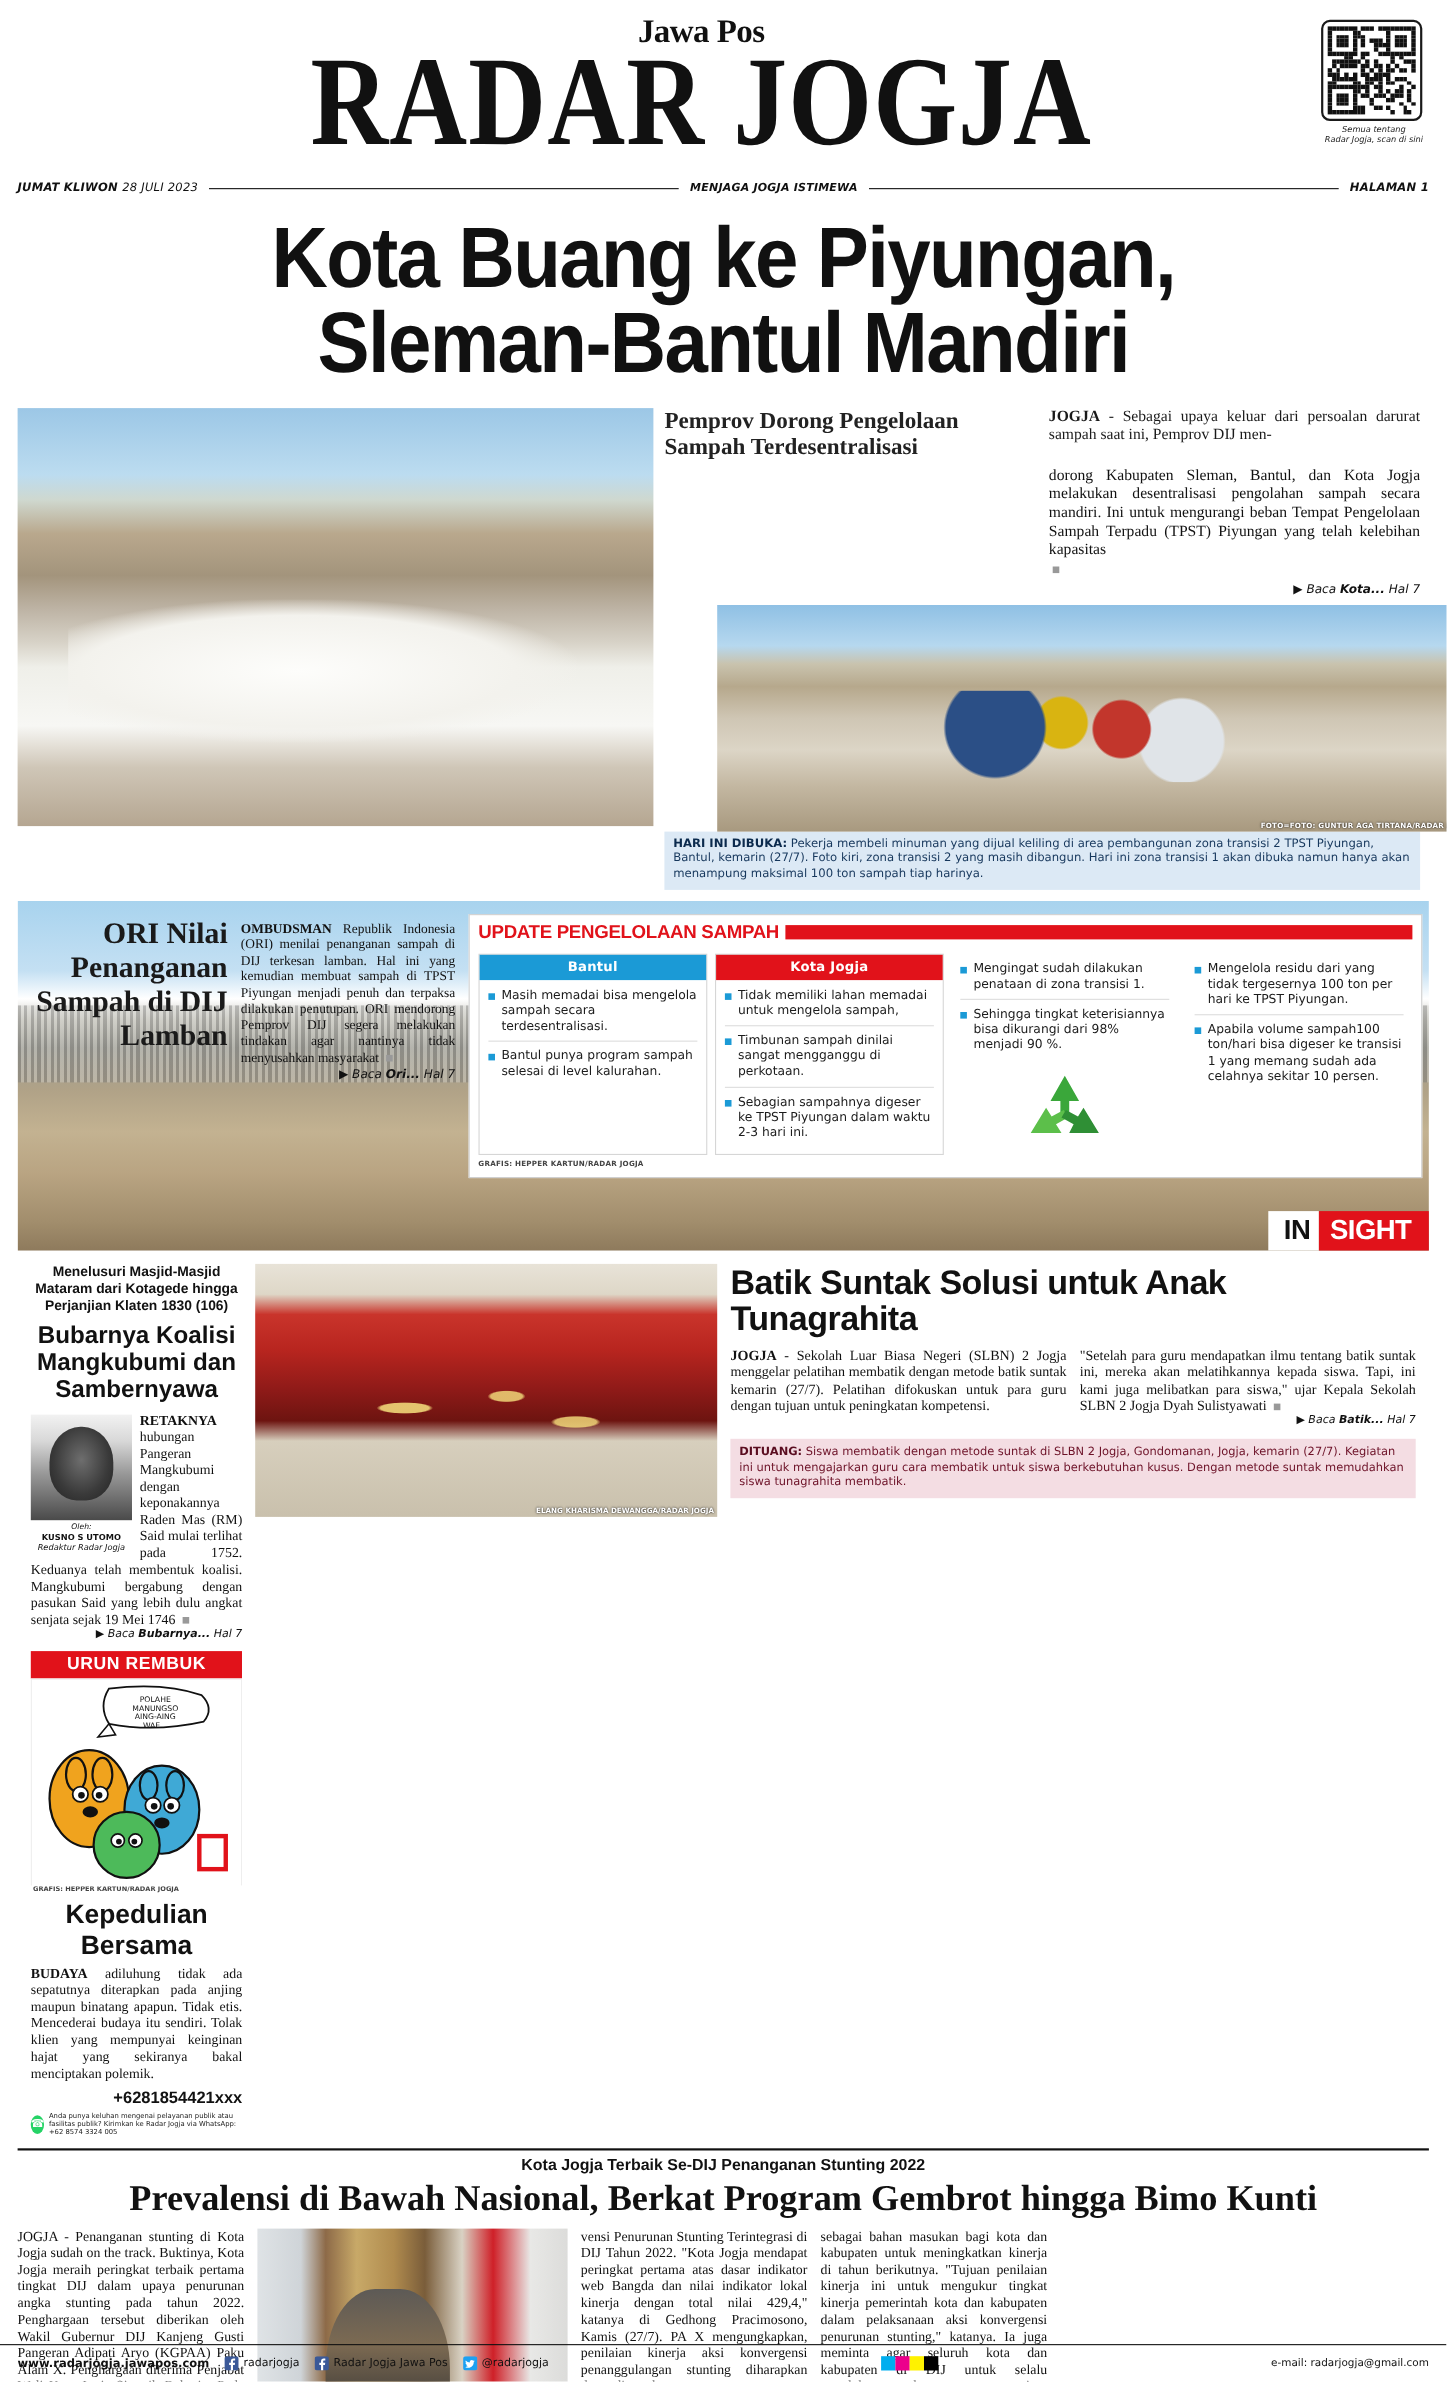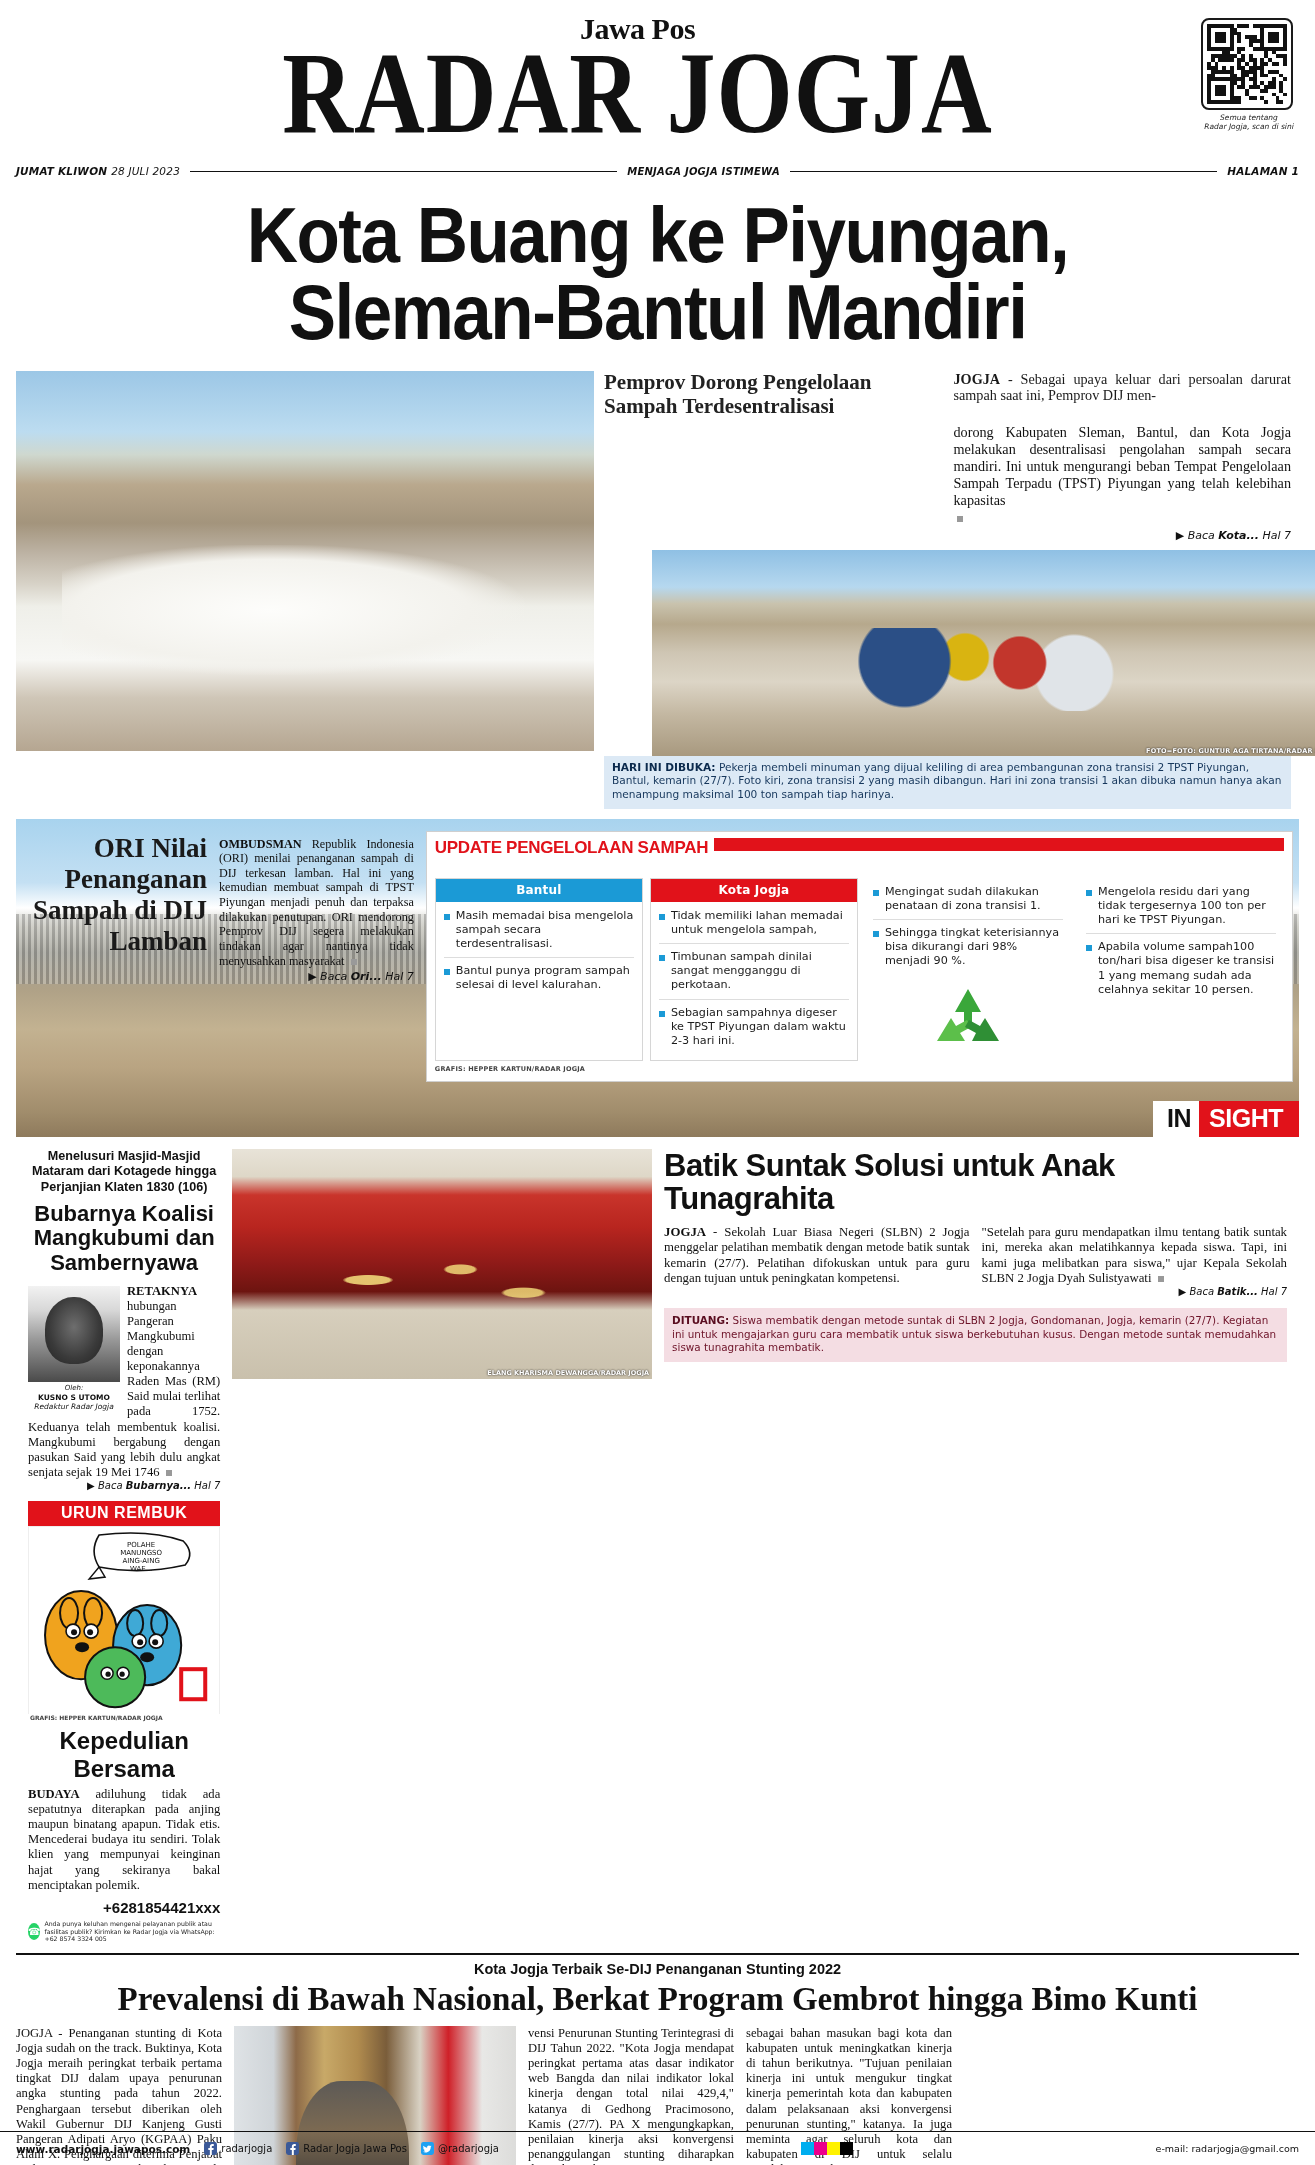--- a/index.html
+++ b/index.html
@@ -124,21 +124,21 @@
     width: 196px; font-size: 12.2px; line-height: 1.2; text-align: justify;
     color: #111; padding-top: 6px;
   }
   .ori-body b { font-weight: bold; text-align: right; }
 
   .infobox {
     width: 872px; background: #ffffff; border: 1px solid #cfcfcf;
     padding: 6px 8px 8px; position: relative;
   }
   .ib-title {
-    display: flex; gap: 6px; margin-bottom: 20px;
+    display: flex; align-items: center; gap: 6px; margin-bottom: 9px;
   }
   .ib-title h3 {
     font-family: "Liberation Sans", sans-serif; font-weight: bold;
     font-size: 17px; color: #e1121a; letter-spacing: -.3px;
   }
   .ib-title .redbar { flex: 1; height: 13px; background: #e1121a; }
   .ib-cols { display: flex; gap: 7px; }
   .ibcol {
     flex: 1; border: 1px solid #d6d6d6; background: #fff; min-height: 160px;
   }

